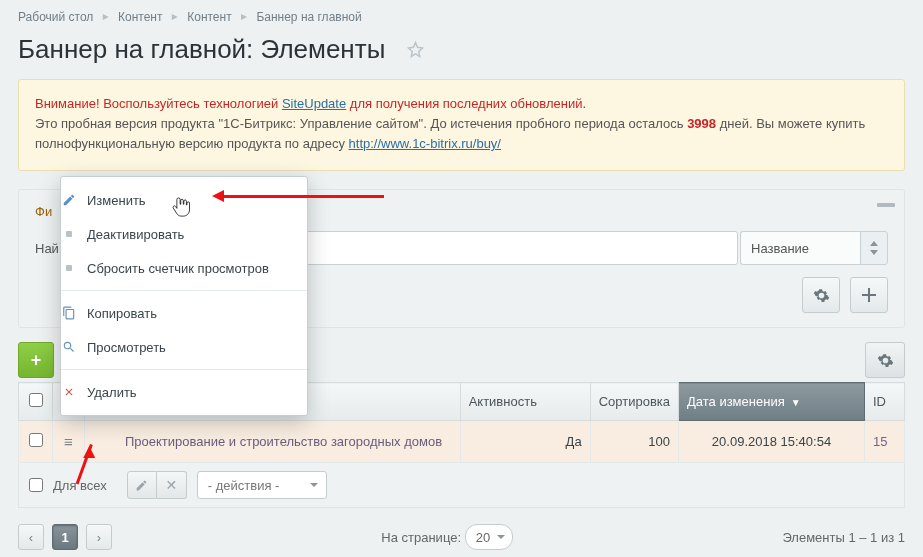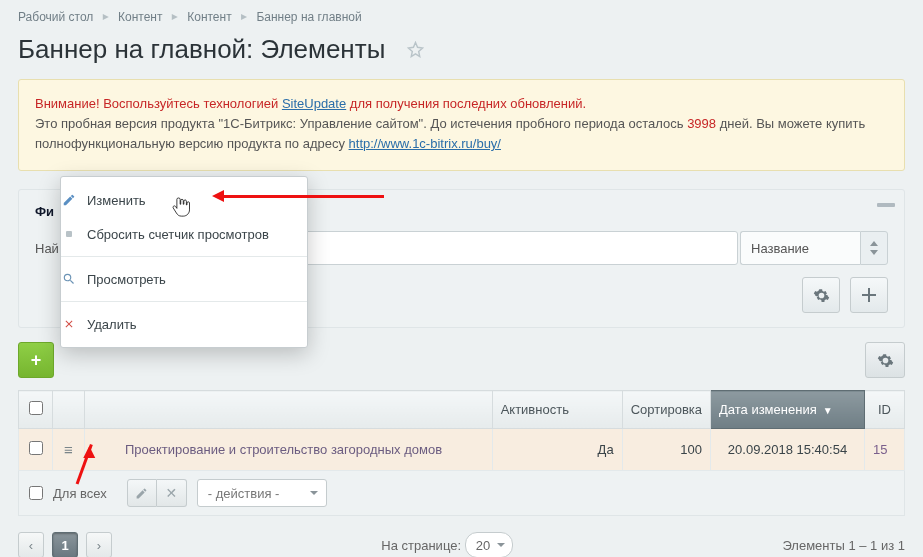--- a/index.html
+++ b/index.html
@@ -29,32 +29,32 @@
   
   .notice {
     background: #fdf7e1;
     border: 1px solid #e8dfaf;
     border-radius: 3px;
     padding: 14px 16px 16px;
     line-height: 1.55;
     color: #555;
   }
   .notice .warn-line { color: #c72626; }
-  .notice .days { color: #c72626; font-weight: normal; }
+  .notice .days { color: #c72626; font-weight: bold; }
 
   
   .filter-panel {
     margin-top: 18px;
     background: #eef2f3;
     border: 1px solid #dfe5e7;
     border-radius: 3px;
     padding: 14px 16px;
     position: relative;
   }
-  .filter-title { font-weight: bold; color: #0f172a; margin-bottom: 12px; }
+  .filter-title { font-weight: normal; color: #a16207; margin-bottom: 12px; }
   .filter-row { display: flex; align-items: center; gap: 2px; }
   .filter-label { color: #555; }
   .filter-input {
     flex: 1; height: 34px;
     border: 1px solid #c9d1d4; border-radius: 3px;
     background: #fff;
     padding: 0 10px; font-size: 13px;
   }
   .filter-select {
     width: 120px; height: 34px;
@@ -101,21 +101,21 @@
   .toolbar-spacer { flex: 1; }
   .gear-btn {
     width: 40px; height: 36px;
     background: linear-gradient(#f1f4f5,#dce2e4);
     border: 1px solid #c5ccce; border-radius: 3px;
     color: #6a767c; display:flex;align-items:center;justify-content:center;
   }
 
   
   table.grid {
-    width: 100%; border-collapse: collapse; margin-top: 12px;
+    width: 100%; border-collapse: collapse; margin-top: 4px;
     background: #fff;
     border: 1px solid #dfe5e7;
   }
   table.grid th {
     background: linear-gradient(#f4f7f8,#e6ebec);
     border: 1px solid #d6dcde;
     font-weight: normal; color: #4c565b;
     padding: 10px 8px; text-align: left; font-size: 13px;
     white-space: nowrap;
   }
@@ -308,24 +308,24 @@
 </div>
 
 <table class="grid">
   <thead>
     <tr>
       <th style="width:34px;text-align:center"><input type="checkbox" class="chk" style=""></th>
       <th style="width:32px"></th>
       <th></th>
       <th style="width:130px">Активность</th>
       <th style="width:76px;text-align:right">Сортировка</th>
-      <th class="sorted" style="width:154px">
+      <th class="sorted" style="width:186px">
         <span>Дата изменения</span><span class="sort-caret">▼</span>
       </th>
-      <th style="width:40px;text-align:center">ID</th>
+      <th style="width:40px;text-align:left">ID</th>
     </tr>
   </thead>
   <tbody>
     <tr>
       <td style="text-align:center"><input type="checkbox" class="chk" style=""></td>
       <td style="text-align:center"><span class="row-menu-icon">≡</span></td>
       <td class="name-cell">Проектирование и строительство загородных домов</td>
       <td style="text-align:right">Да</td>
       <td style="text-align:right">100</td>
       <td style="text-align:center">20.09.2018 15:40:54</td>
@@ -367,23 +367,35 @@
   <div class="menu-item">
     <span class="menu-icon edit">
       <svg width="14" height="14" viewBox="0 0 24 24">
           <path fill="currentColor" d="M3 17.25V21h3.75L17.8 9.94l-3.75-3.75L3 17.25zM20.7 7.04a1 1 0 000-1.41l-2.34-2.34a1 1 0 00-1.41 0l-1.83 1.83 3.75 3.75 1.83-1.83z"></path>
         </svg>
     </span>
     <span>Изменить</span>
   </div>
   <div class="menu-item">
     <span class="menu-icon bullet"></span>
+    <span>Деактивировать</span>
+  </div>
+  <div class="menu-item">
+    <span class="menu-icon bullet"></span>
     <span>Сбросить счетчик просмотров</span>
   </div>
   <div class="menu-sep"></div>
+  <div class="menu-item">
+    <span class="menu-icon copy">
+      <svg width="14" height="14" viewBox="0 0 24 24">
+          <path fill="currentColor" d="M16 1H4a2 2 0 00-2 2v14h2V3h12V1zm3 4H8a2 2 0 00-2 2v14a2 2 0 002 2h11a2 2 0 002-2V7a2 2 0 00-2-2zm0 16H8V7h11v14z"></path>
+        </svg>
+    </span>
+    <span>Копировать</span>
+  </div>
   <div class="menu-item">
     <span class="menu-icon view">
       <svg width="14" height="14" viewBox="0 0 24 24">
           <path fill="currentColor" d="M15.5 14h-.79l-.28-.27A6.47 6.47 0 0016 9.5 6.5 6.5 0 109.5 16a6.47 6.47 0 004.23-1.57l.27.28v.79l5 4.99L20.49 19l-4.99-5zm-6 0A4.5 4.5 0 1114 9.5 4.5 4.5 0 019.5 14z"></path>
         </svg>
     </span>
     <span>Просмотреть</span>
   </div>
   <div class="menu-sep"></div>
   <div class="menu-item">

